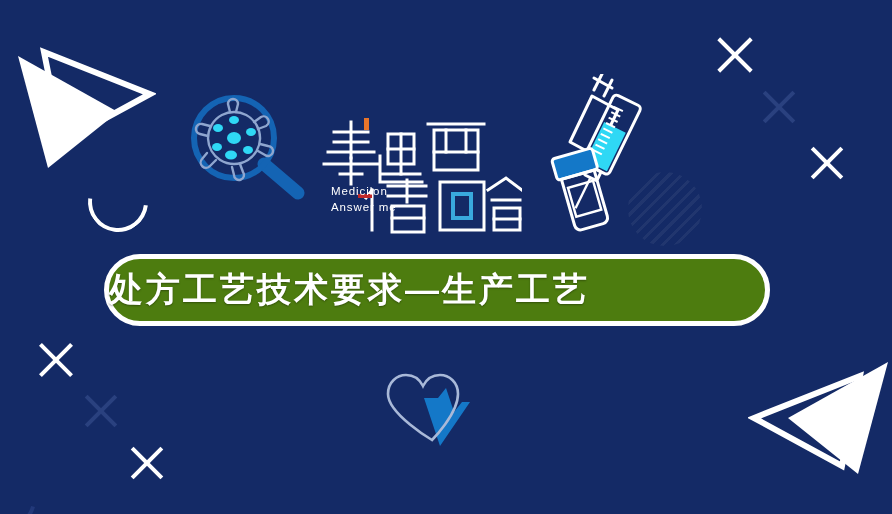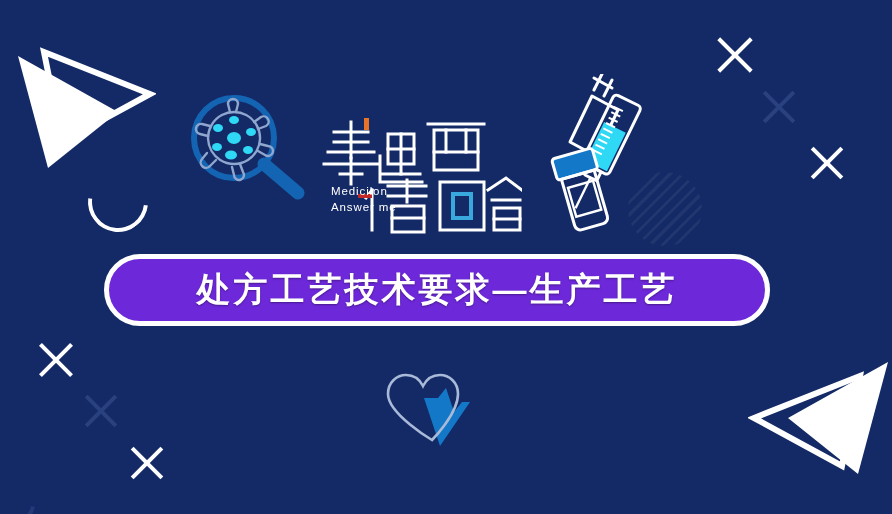--- a/index.html
+++ b/index.html
@@ -109,26 +109,26 @@
   .magnifier { left: 186px; top: 92px; width: 122px; height: 108px; }
   .syringe   { left: 546px; top: 74px; width: 118px; height: 162px; }
   .heart     { left: 382px; top: 372px; width: 104px; height: 78px; }
 
   
   .title-pill {
     position: absolute;
     left: 104px; top: 254px;
     width: 666px; height: 72px;
     box-sizing: border-box;
-    background: #6d28d9;
+    background: #4d7c0f;
     border: 5px solid #ffffff;
     border-radius: 40px;
     display: flex;
     align-items: center;
-    justify-content: center;
+    justify-content: flex-start;
   }
   .title-text {
     color: #ffffff;
     font-size: 34px;
     font-weight: bold;
     letter-spacing: 3px;
     white-space: nowrap;
     text-shadow: 0 1px 2px rgba(0,0,0,0.35);
   }
 </style>

